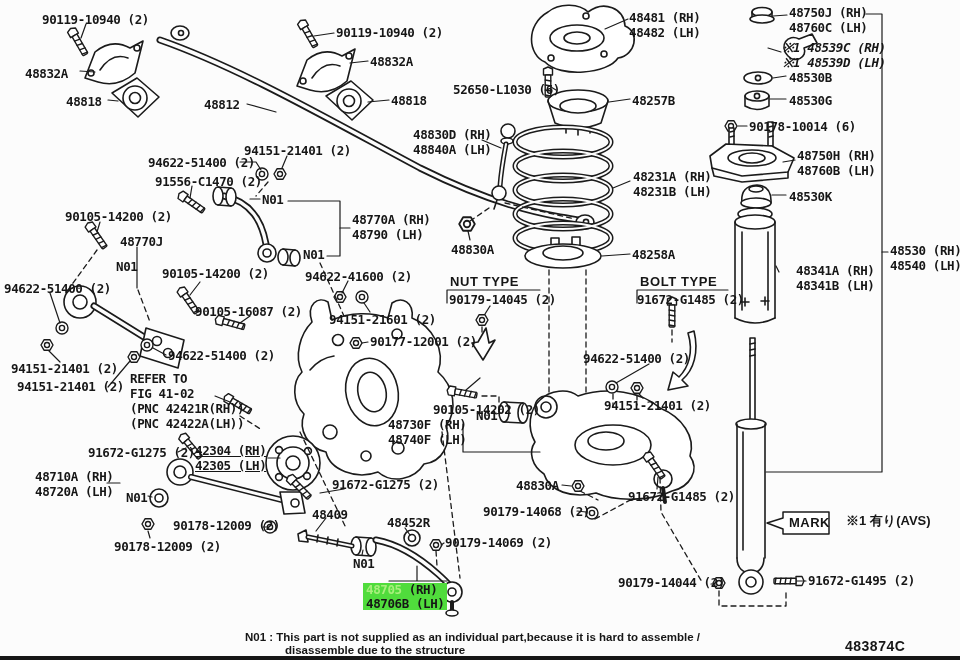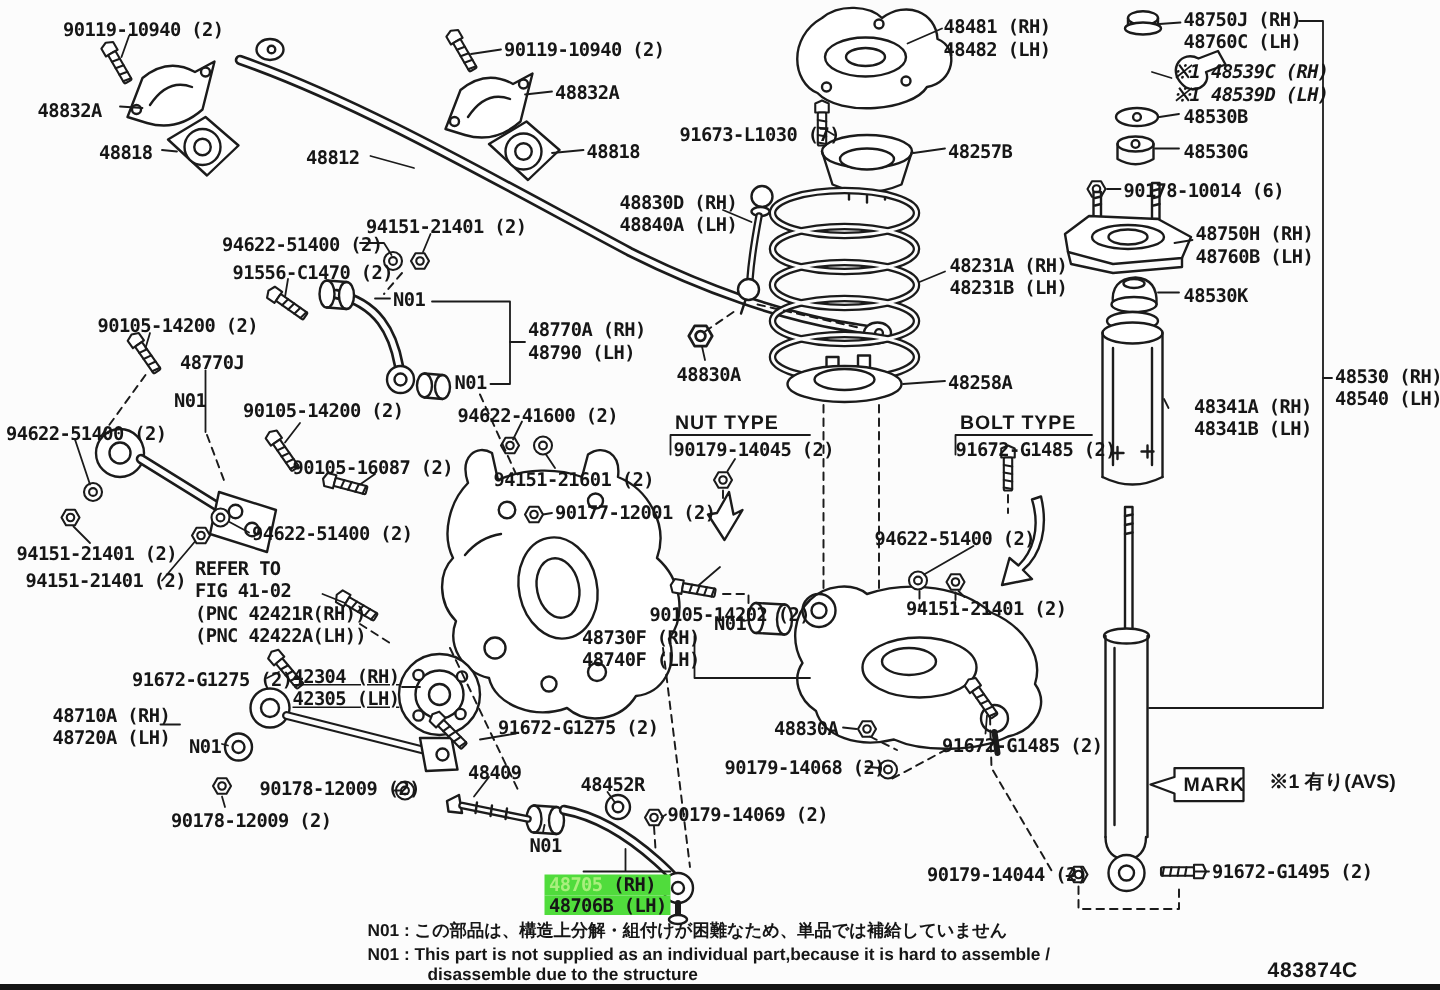--- a/index.html
+++ b/index.html
@@ -429,21 +429,21 @@
         <div class="pl-row">48832A</div>
       </div>
       <div class="plabel" style="left: 391px; top: 93px;">
         <div class="pl-row">48818</div>
       </div>
       <div class="plabel" style="left: 629px; top: 10px;">
         <div class="pl-row">48481 (RH)</div>
         <div class="pl-row">48482 (LH)</div>
       </div>
       <div class="plabel" style="left: 453px; top: 82px;">
-        <div class="pl-row">91673-L1030 (7)</div>
+        <div class="pl-row">52650-L1030 (6)</div>
       </div>
       <div class="plabel" style="left: 632px; top: 93px;">
         <div class="pl-row">48257B</div>
       </div>
       <div class="plabel" style="left: 413px; top: 127px;">
         <div class="pl-row">48830D (RH)</div>
         <div class="pl-row">48840A (LH)</div>
       </div>
       <div class="plabel" style="left: 633px; top: 169px;">
         <div class="pl-row">48231A (RH)</div>
@@ -629,23 +629,20 @@
       </div>
       <div class="plabel" style="left: 808px; top: 573px;">
         <div class="pl-row">91672-G1495 (2)</div>
       </div>
       <div class="plabel mark" style="left: 789px; top: 515px;">
         <div class="pl-row">MARK</div>
       </div>
       <div class="plabel jp" style="left: 846px; top: 512px;">
         <div class="pl-row">※1 有り(AVS)</div>
       </div>
-      <div class="plabel note" style="left: 245px; top: 613px;">
-        <div class="pl-row">N01 : この部品は、構造上分解・組付けが困難なため、単品では補給していません</div>
-      </div>
       <div class="plabel note" style="left: 245px; top: 631px;">
         <div class="pl-row">N01 : This part is not supplied as an individual part,because it is hard to assemble /</div>
       </div>
       <div class="plabel note" style="left: 285px; top: 644px;">
         <div class="pl-row">disassemble due to the structure</div>
       </div>
       <div class="plabel code" style="left: 845px; top: 638px;">
         <div class="pl-row">483874C</div>
       </div>
     </div>

